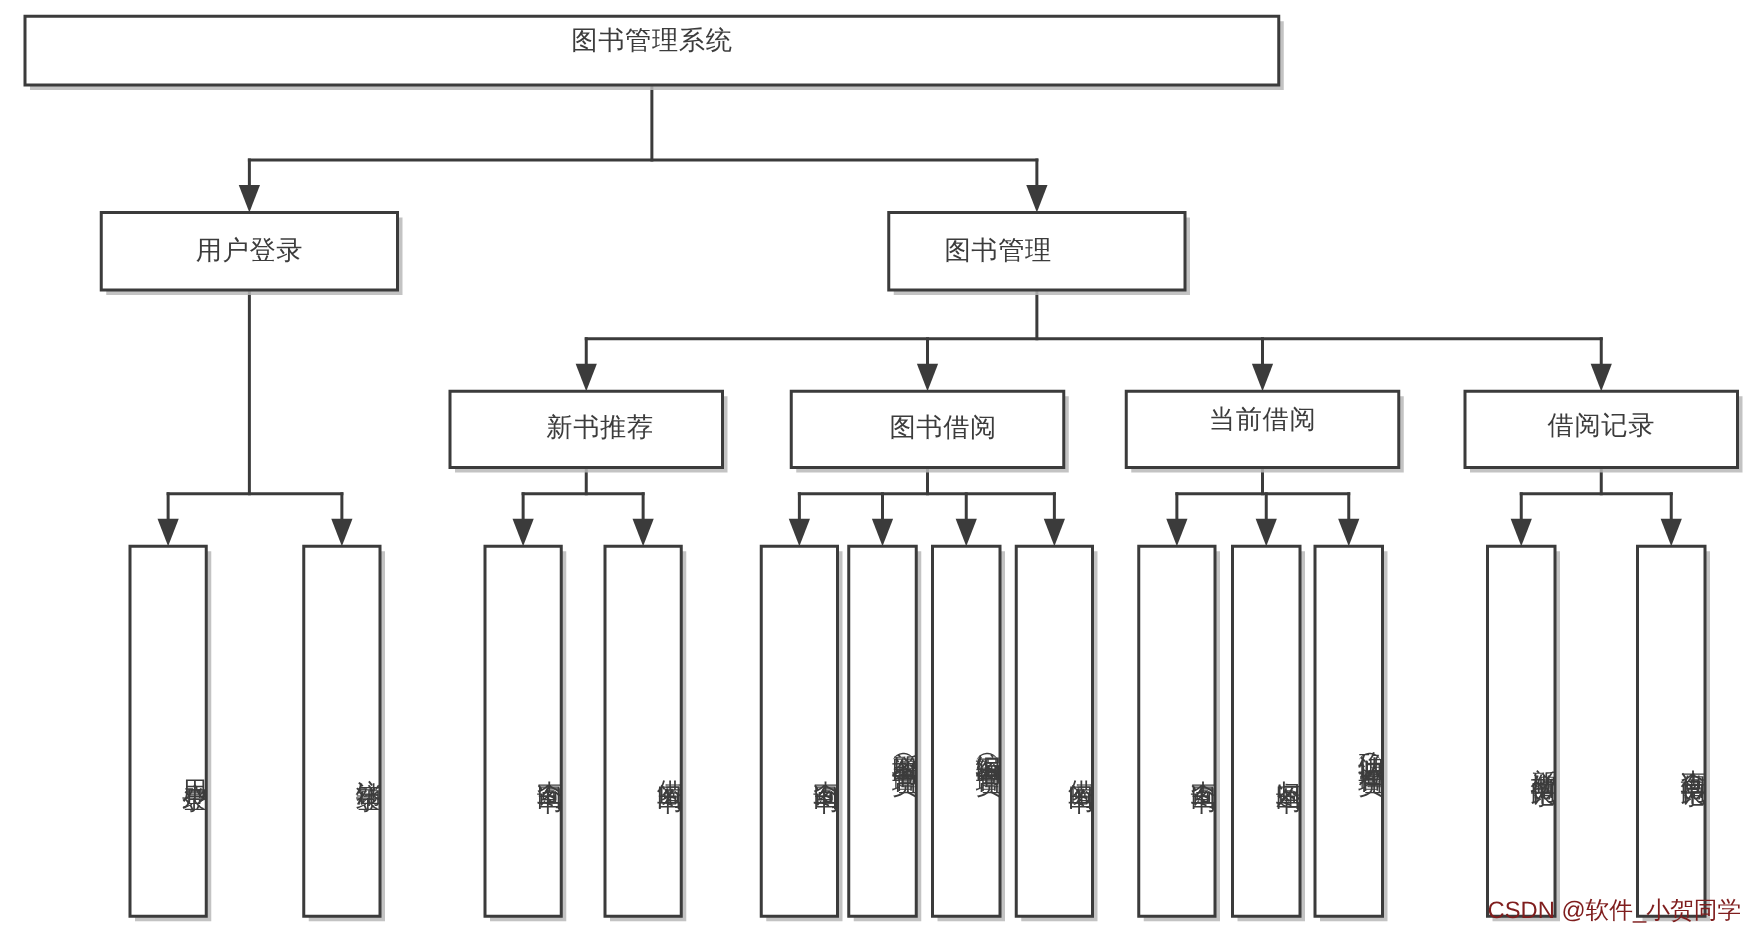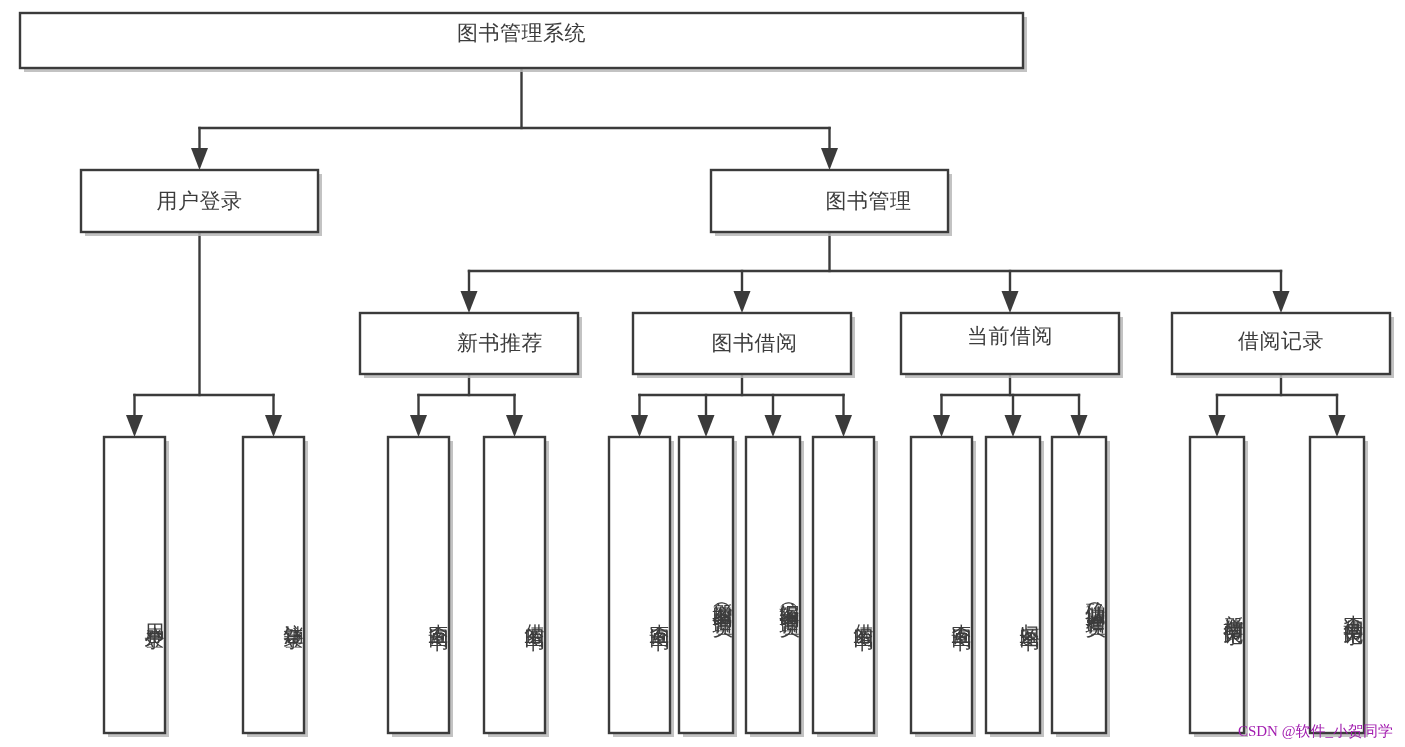--- a/index.html
+++ b/index.html
@@ -66,23 +66,23 @@
     font-size: 20px;
     letter-spacing: 2.5px;
     line-height: 1;
     align-items: flex-start;
     justify-content: center;
   }
   .watermark {
     position: absolute;
     right: 12px;
     bottom: 6px;
-    color: #a21caf;
-    font-size: 15px;
-    font-family: Liberation Serif, serif;
+    color: #7f1d1d;
+    font-size: 19px;
+    font-family: Liberation Sans, sans-serif;
     white-space: nowrap;
     user-select: none;
   }
 </style>
 </head>
 <body>
 
 <div id="diagram-root">
 
   <svg class="canvas" viewBox="0 0 1405 747">
@@ -196,22 +196,22 @@
         <rect class="node-box" x="986" y="437" width="54" height="296"></rect>
         <rect class="node-box" x="1052" y="437" width="54" height="296"></rect>
         <rect class="node-box" x="1190" y="437" width="54" height="296"></rect>
         <rect class="node-box" x="1310" y="437" width="54" height="296"></rect>
       </g>
   </svg>
 
   <div id="labels-layer">
       <div class="node-label" style="left: 20px; top: 13px; width: 1003px; height: 40px;">图书管理系统</div>
       <div class="node-label" style="left: 81px; top: 170px; width: 237px; height: 62px;">用户登录</div>
-      <div class="node-label" style="left: 750px; top: 170px; width: 237px; height: 62px;">图书管理</div>
-      <div class="node-label" style="left: 360px; top: 313px; width: 240px; height: 61px; padding-left: 20px;">新书推荐</div>
+      <div class="node-label" style="left: 680px; top: 170px; width: 237px; height: 62px;">图书管理</div>
+      <div class="node-label" style="left: 360px; top: 313px; width: 240px; height: 61px;">新书推荐</div>
       <div class="node-label" style="left: 633px; top: 313px; width: 243px; height: 61px;">图书借阅</div>
       <div class="node-label" style="left: 901px; top: 313px; width: 218px; height: 46px;">当前借阅</div>
       <div class="node-label" style="left: 1172px; top: 313px; width: 218px; height: 56px;">借阅记录</div>
       <div class="node-label vertical" style="left: 104px; top: 437px; width: 61px; height: 296px; padding-top: 56.1px; box-sizing: border-box;">用户登录</div>
       <div class="node-label vertical" style="left: 243px; top: 437px; width: 61px; height: 296px; padding-top: 56.1px; box-sizing: border-box;">注销登录</div>
       <div class="node-label vertical" style="left: 388px; top: 437px; width: 61px; height: 296px; padding-top: 56.1px; box-sizing: border-box;">查询图书</div>
       <div class="node-label vertical" style="left: 484px; top: 437px; width: 61px; height: 296px; padding-top: 56.1px; box-sizing: border-box;">借阅图书</div>
       <div class="node-label vertical" style="left: 609px; top: 437px; width: 61px; height: 296px; padding-top: 56.1px; box-sizing: border-box;">查询图书</div>
       <div class="node-label vertical" style="left: 679px; top: 437px; width: 54px; height: 296px; padding-top: 24.75px; box-sizing: border-box;">新增图书（管理员）</div>
       <div class="node-label vertical" style="left: 746px; top: 437px; width: 54px; height: 296px; padding-top: 24.75px; box-sizing: border-box;">编辑图书（管理员）</div>

